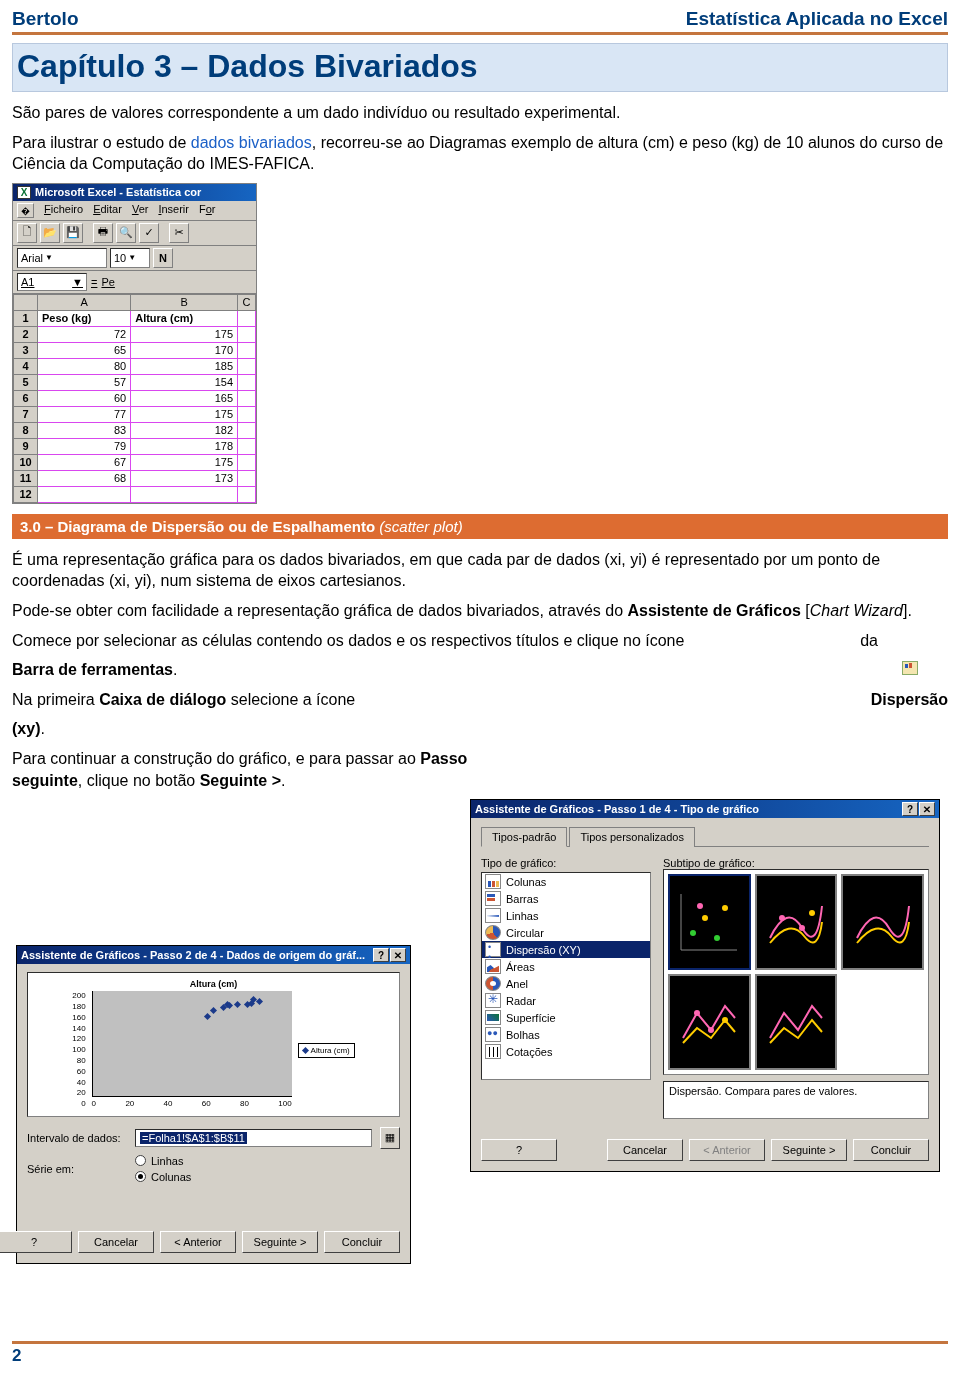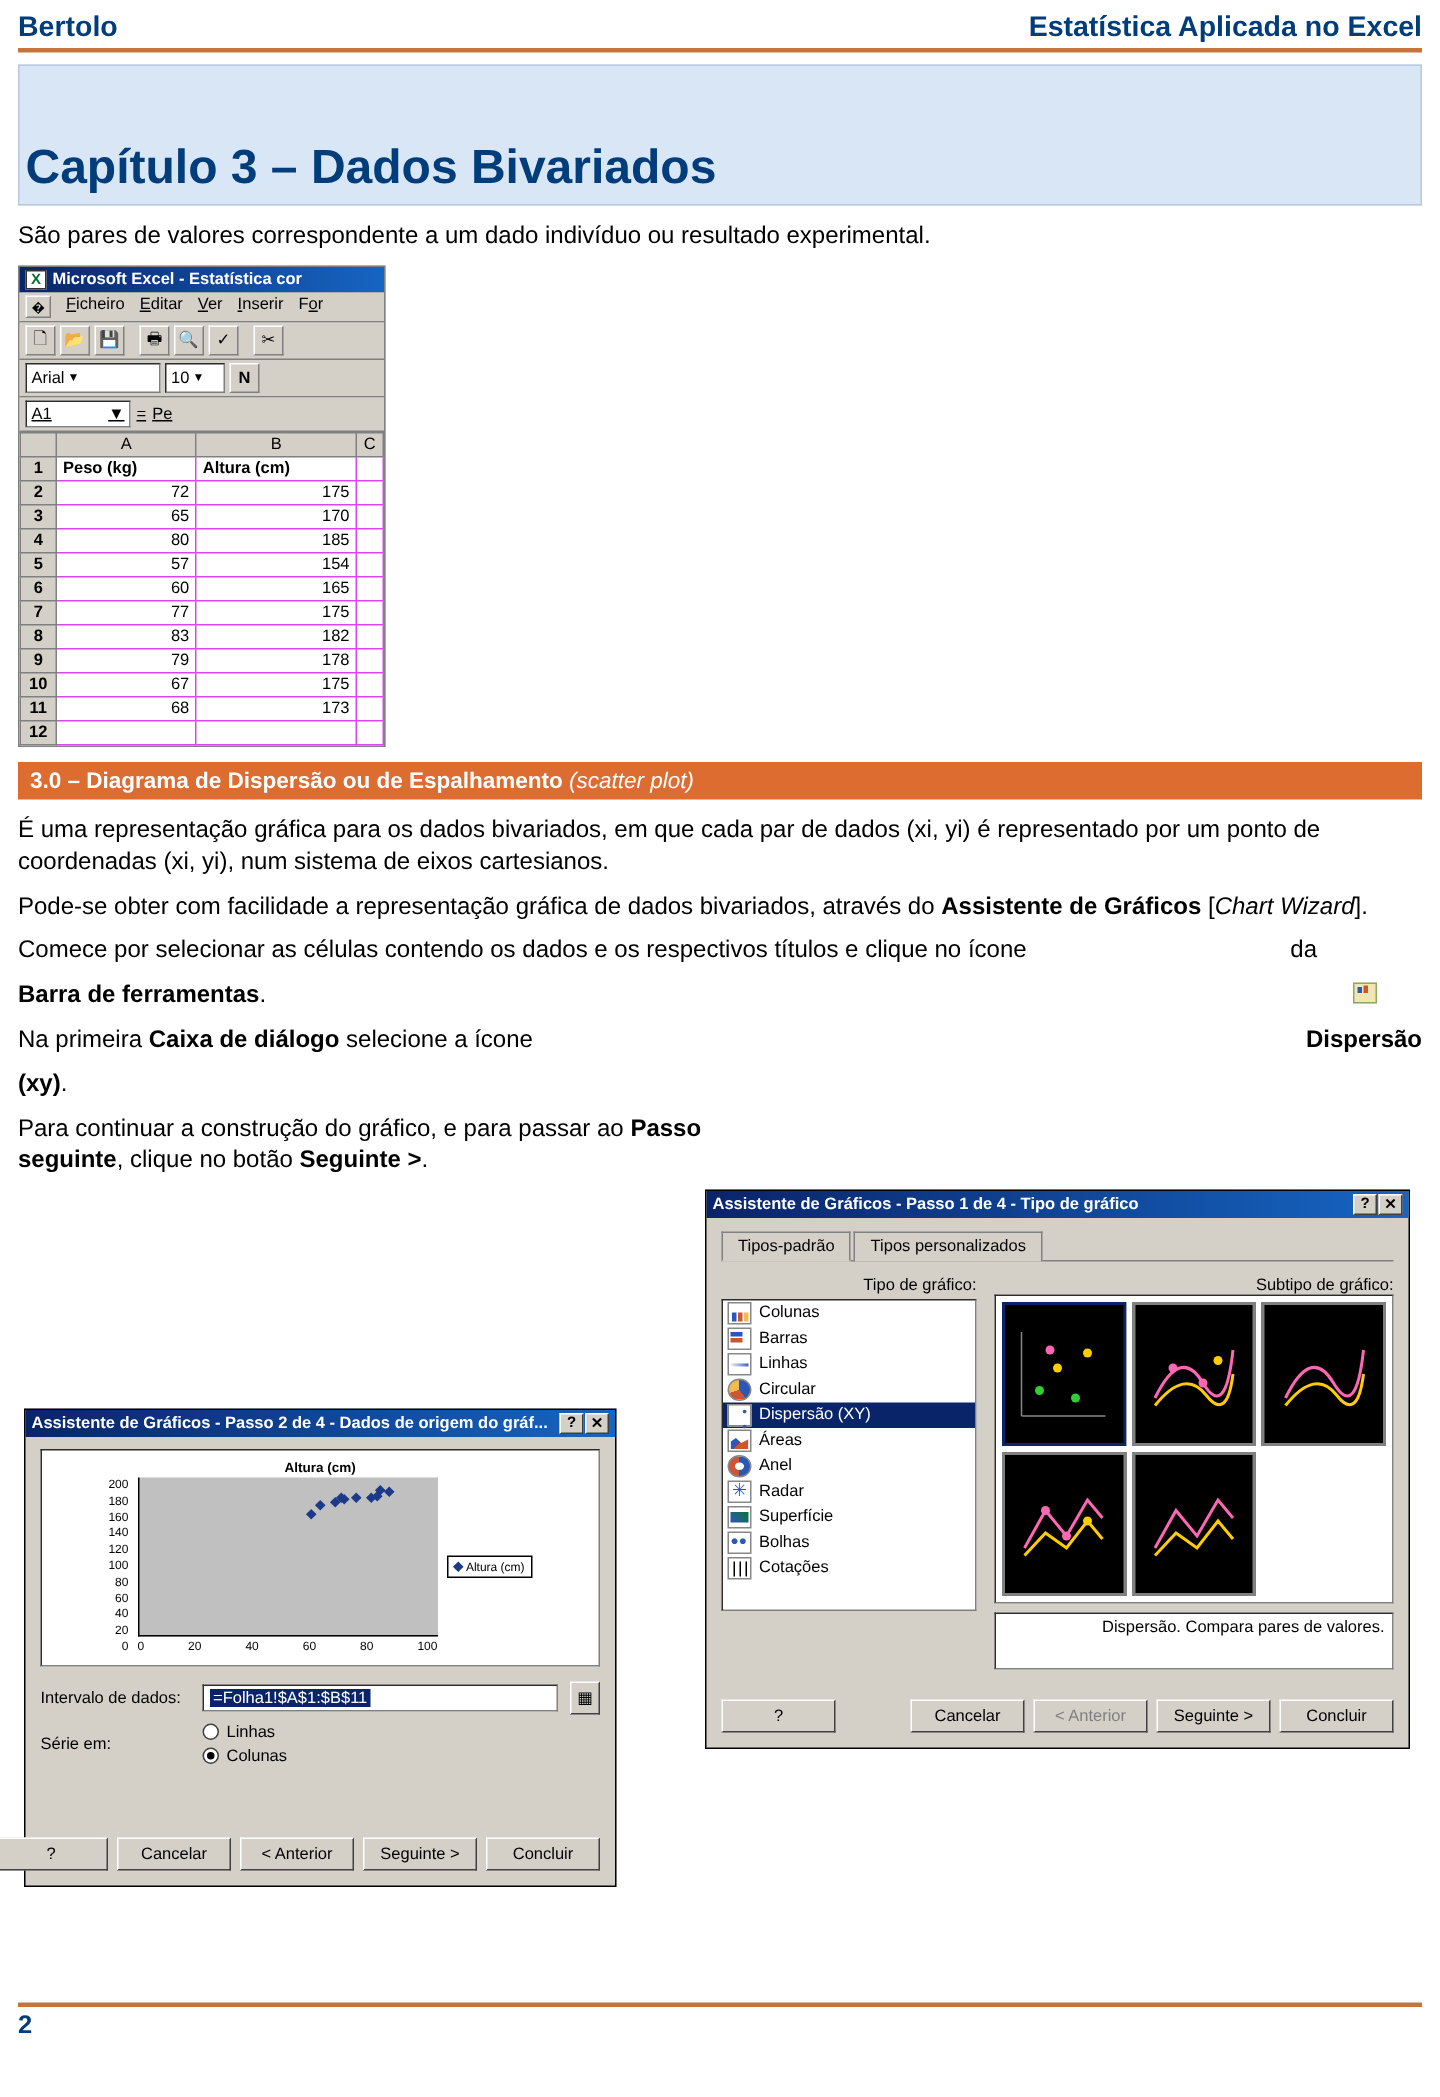--- a/index.html
+++ b/index.html
@@ -2,21 +2,21 @@
 <html><head>
 <meta charset="utf-8">
 <style>
   * { box-sizing: border-box; margin: 0; padding: 0; }
   body { font-family: Arial, Helvetica, sans-serif; color: #000; width: 960px; margin: 0 auto; background: #fff; font-size: 14px; }
   .page { padding: 8px 12px 6px 12px; }
   .hdr-row { display: flex; justify-content: space-between; align-items: baseline; border-bottom: 3px solid #c4753e; padding-bottom: 2px; margin-bottom: 8px; }
   .hdr-left { color: #003d7a; font-weight: bold; font-size: 19px; }
   .hdr-right { color: #003d7a; font-weight: bold; font-size: 19px; }
   .chapter-bar { background: #d9e6f5; border: 1px solid #b8c8de; padding: 4px 8px 6px 4px; margin-bottom: 10px; }
-  .chapter-bar h1 { color: #003d7a; font-size: 32px; font-weight: bold; margin-top: 45px; }
+  .chapter-bar h1 { color: #003d7a; font-size: 32px; font-weight: bold; }
   p { font-size: 16px; line-height: 1.35; margin-bottom: 8px; }
   .link-blue { color: #1b60c7; }
   .section-bar { background: #dd6c31; color: #fff; padding: 4px 8px; font-weight: bold; font-size: 15px; margin-top: 10px; margin-bottom: 10px; }
   .section-bar em { font-style: italic; font-weight: normal; }
   .excel-window { width: 245px; font-family: Tahoma, "MS Sans Serif", sans-serif; font-size: 11px; background: #c0c0c0; border: 1px solid #808080; margin-bottom: 8px; position: relative; }
   .title-bar { background: linear-gradient(to right, #0a246a, #1665c2); color: #fff; padding: 2px 4px; display: flex; align-items: center; gap: 4px; font-size: 11px; font-weight: bold; }
   .title-bar .xl-icon { width: 14px; height: 13px; background: #fff; color: #0b7236; display: inline-flex; align-items: center; justify-content: center; font-size: 10px; font-weight: bold; border: 1px solid #333; }
   .menu-bar { background: #d4d0c8; padding: 2px 4px; display: flex; gap: 10px; border-bottom: 1px solid #808080; }
   .menu-bar span u { text-decoration: underline; }
   .tool-row { background: #d4d0c8; padding: 2px 4px; display: flex; gap: 3px; border-bottom: 1px solid #808080; align-items: center; }
@@ -29,21 +29,21 @@
   .sheet table { border-collapse: collapse; width: 100%; font-size: 11px; }
   .sheet th { background: #d4d0c8; border: 1px solid #808080; padding: 1px 4px; font-weight: normal; text-align: center; height: 16px; }
   .sheet td { border: 1px solid #d946ef; padding: 1px 4px; text-align: right; height: 16px; }
   .sheet td.row-hdr { background: #d4d0c8; border: 1px solid #808080; text-align: center; font-weight: bold; width: 24px; }
   .sheet td.bold { font-weight: bold; text-align: left; }
   .wizard-iconlet { width: 16px; height: 14px; display: inline-block; vertical-align: middle; background: #f4e6b0; border: 1px solid #8a6; position: relative; }
   .wizard-iconlet::before { content: ""; position: absolute; left: 2px; top: 2px; width: 3px; height: 4px; background: #2a58b8; }
   .wizard-iconlet::after { content: ""; position: absolute; left: 6px; top: 1px; width: 3px; height: 5px; background: #c53; }
   .float-icon { float: right; margin: 2px 30px 0 6px; }
   .two-figs { position: relative; min-height: 530px; margin-top: 4px; }
-  .dlg-1 { position: absolute; right: 8px; top: 0; width: 470px; text-align: right; }
+  .dlg-1 { position: absolute; right: 8px; top: 0; width: 470px; }
   .dlg-2 { position: absolute; left: 4px; top: 146px; width: 395px; }
   .dlg { background: #d4d0c8; border: 1px solid #000; font-family: Tahoma, "MS Sans Serif", sans-serif; font-size: 11px; }
   .dlg .title-bar { font-weight: bold; }
   .dlg .title-bar .winbtns { margin-left: auto; display: flex; gap: 1px; }
   .dlg .winbtn { width: 16px; height: 14px; background: #d4d0c8; border: 1px solid #fff; border-right-color: #404040; border-bottom-color: #404040; color: #000; font-size: 10px; display: inline-flex; align-items: center; justify-content: center; font-weight: bold; }
   .dlg-body { padding: 8px 10px 10px 10px; }
   .tabs { display: flex; border-bottom: 1px solid #808080; margin-bottom: 10px; }
   .tab { padding: 3px 10px; border: 1px solid #808080; border-bottom: none; background: #d4d0c8; position: relative; top: 1px; margin-right: 2px; }
   .tab.active { background: #d4d0c8; border-bottom: 1px solid #d4d0c8; }
   .chart-type-row { display: flex; gap: 12px; }
@@ -102,20 +102,23 @@
   <div class="hdr-row">
     <span class="hdr-left">Bertolo</span>
     <span class="hdr-right">Estatística Aplicada no Excel</span>
   </div>
 
   <div class="chapter-bar">
     <h1>Capítulo 3 – Dados Bivariados</h1>
   </div>
 
   <p>São pares de valores correspondente a um dado indivíduo ou resultado experimental.</p>
+  <p>
+    <span>Para ilustrar o estudo de </span><span class="link-blue">dados bivariados</span><span>, recorreu-se ao Diagramas exemplo  de altura (cm) e peso (kg) de 10 alunos do curso de Ciência da Computação do IMES-FAFICA.</span>
+  </p>
 
   <div class="excel-window">
     <div class="title-bar">
       <span class="xl-icon">X</span>
       <span>Microsoft Excel - Estatística cor</span>
     </div>
     <div class="menu-bar">
       <span class="tool-btn" style="width:17px;height:15px;font-size:9px;">�</span>
       <span><u>F</u>icheiro</span>
       <span><u>E</u>ditar</span>

